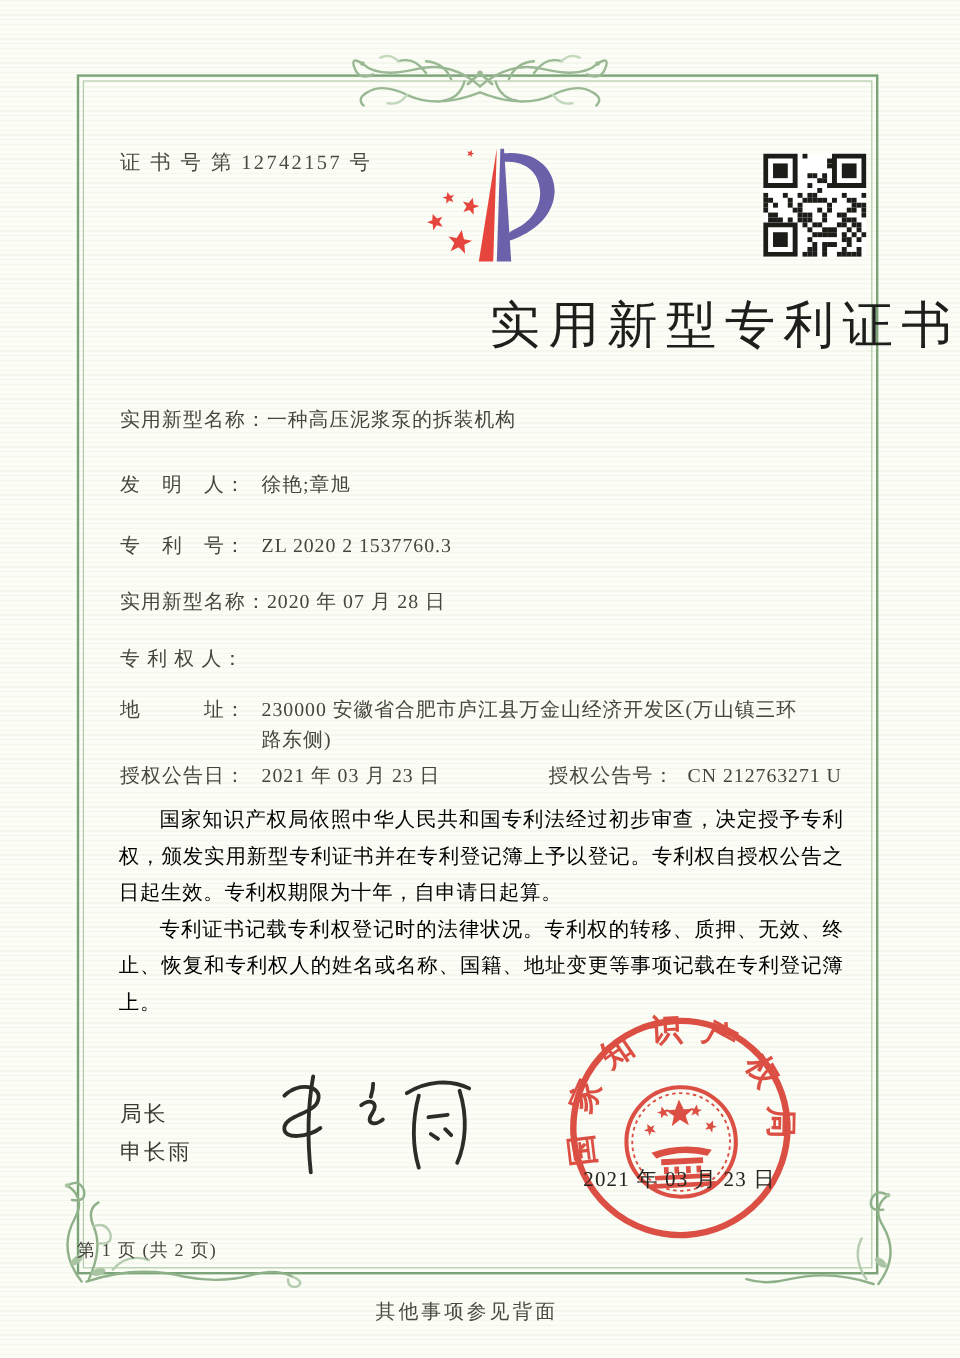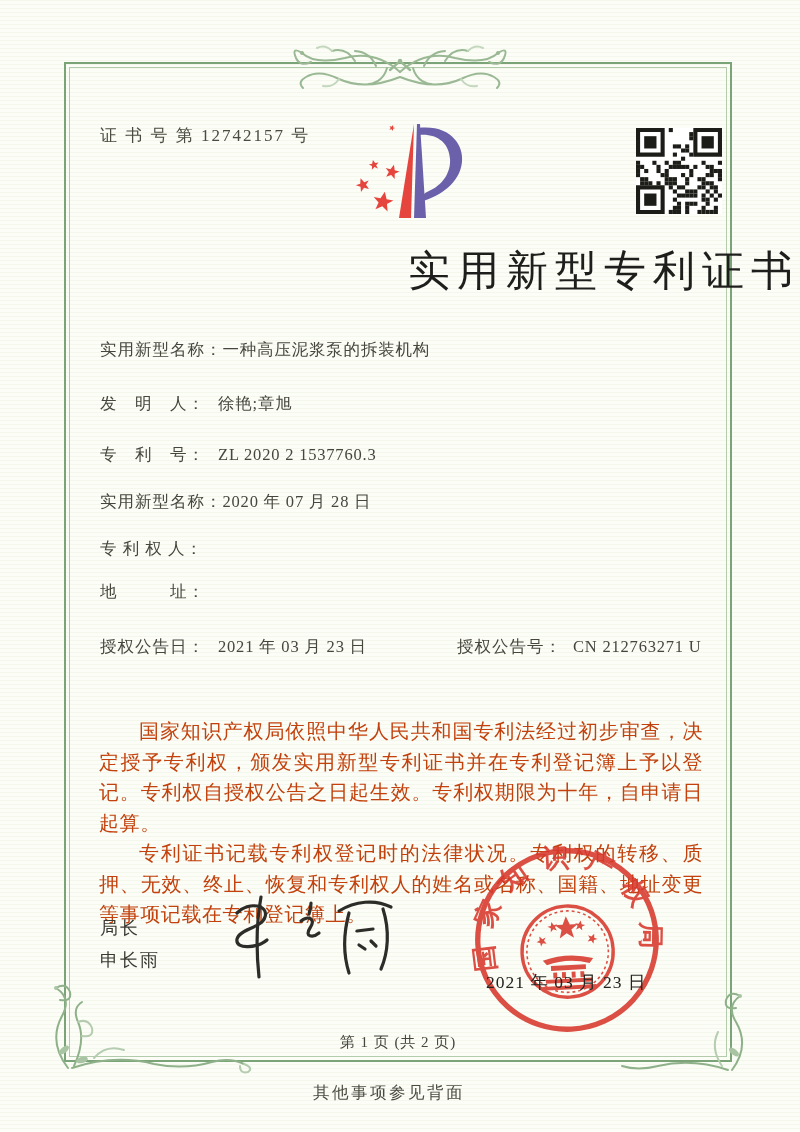--- a/index.html
+++ b/index.html
@@ -35,37 +35,37 @@
   
   .field-row { position:absolute; left:100px; width:606px; display:flex; align-items:flex-start;
     font-size:16.5px; color:#46463d; letter-spacing:0.5px; line-height:25px; }
   .f-label { flex:0 0 118px; white-space:pre; letter-spacing:1px; }
   .f-value { letter-spacing:0.8px; }
   .addr-value { width:452px; }
   .pair2 { display:flex; }
   .v-grantdate { flex:0 0 239px; }
 
   
-  .paras { left:99px; top:668px; width:604px; font-size:20px; line-height:30.5px;
-    color:#c2410c; text-align:justify; letter-spacing:0.6px;margin-top:48px; }
+  .paras { left:99px; top:668px; width:604px; font-size:17px; line-height:30.5px;
+    color:#000000; text-align:justify; letter-spacing:0.6px; }
   .paras p { text-indent:2em; }
 
   
   .sig-title { left:100px; top:916px; font-size:18px; letter-spacing:2px; color:#3a3a33; }
   .sig-name  { left:100px; top:948px; font-size:18px; letter-spacing:2px; color:#3a3a33; }
 
   
   .seal-wrap { left:470px; top:843px; width:194px; height:194px; opacity:0.88;
     transform:rotate(-3deg); }
   .seal-text { font-family:"Liberation Sans","DejaVu Sans",sans-serif;
     font-size:27px; font-weight:bold; letter-spacing:15px; fill:#d8382c; }
   .seal-date { left:486px; top:970px; font-size:17.5px; letter-spacing:1px; color:#23231f; z-index:5; }
 
   
-  .page-info { left:64px; top:1033px; width:668px; text-align:center;
+  .page-info { left:64px; top:1033px; width:668px; 
     font-size:15px; letter-spacing:1px; color:#45453c; }
   .back-note { left:313px; top:1082px; font-size:16.5px; letter-spacing:2.5px; color:#4a4a40; }
 
   svg { display:block; }
 </style>
 </head>
 <body>
 
 <div class="frame-outer">
   <div class="frame-inner"></div>
@@ -293,20 +293,21 @@
 </div>
 <div class="field-row" style="top:489px;">
   <span class="f-label">实用新型名称：</span>
   <span class="f-value">2020 年 07 月 28 日</span>
 </div>
 <div class="field-row" style="top:536px;">
   <span class="f-label">专 利 权 人：</span>
 </div>
 <div class="field-row" style="top:579px;">
   <span class="f-label">地　　　址：</span>
+  <span class="f-value addr-value">230000 安徽省合肥市庐江县万金山经济开发区(万山镇三环路东侧)</span>
 </div>
 <div class="field-row pair2" style="top:634px;align-items:center;">
   <span class="f-label">授权公告日：</span>
   <span class="f-value v-grantdate">2021 年 03 月 23 日</span>
   <span class="f-label" style="flex-basis:116px;">授权公告号：</span>
   <span class="f-value">CN 212763271 U</span>
 </div>
 
 <div class="abs paras">
   <p>国家知识产权局依照中华人民共和国专利法经过初步审查，决定授予专利权，颁发实用新型专利证书并在专利登记簿上予以登记。专利权自授权公告之日起生效。专利权期限为十年，自申请日起算。</p>

